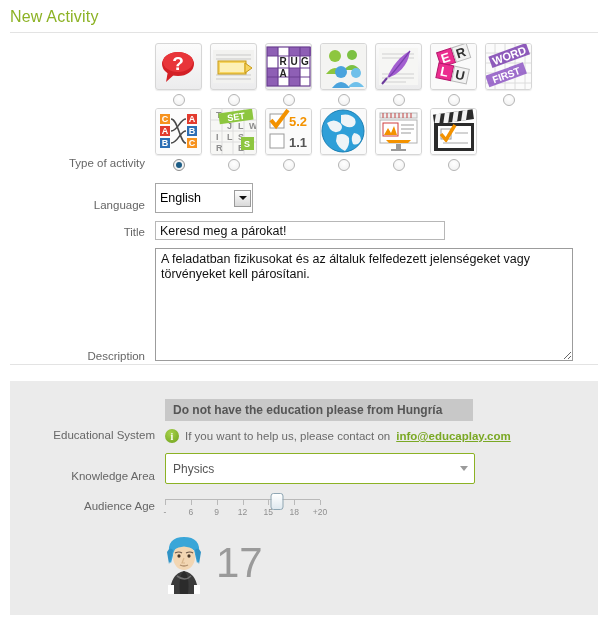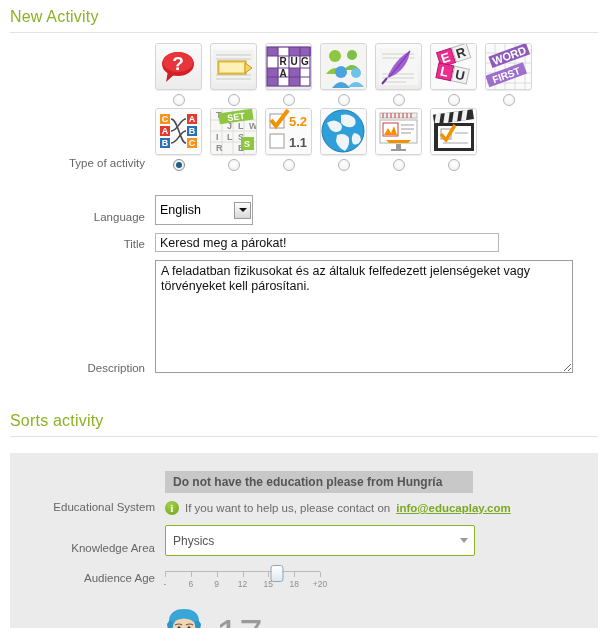--- a/index.html
+++ b/index.html
@@ -79,21 +79,21 @@
     display:flex;align-items:center;justify-content:center;
     box-sizing:border-box;
   }
   .caret-dark{
     width:0;height:0;border-left:4px solid transparent;border-right:4px solid transparent;
     border-top:4px solid #111;
   }
 
   
   .text-input{
-    width:344px;height:19px;box-sizing:border-box;
+    width:290px;height:19px;box-sizing:border-box;
     border:1px solid #b7b7b7;background:#fff;
     font-family:"Liberation Sans", sans-serif;font-size:12.5px;color:#111;
     padding:1px 4px;
   }
   .textarea{
     width:418px;height:113px;box-sizing:border-box;
     border:1px solid #9c9c9c;background:#fff;
     font-family:"Liberation Sans", sans-serif;font-size:12.5px;color:#111;
     padding:3px 5px;line-height:15px;resize:both;overflow:auto;
   }
@@ -466,21 +466,21 @@
               </svg>
             </div>
             <div class="radio"></div>
           </div>
 
         </div>
       </div>
     </div>
   </div>
 
-  <div class="form-row" style="margin-top:24px;">
+  <div class="form-row" style="margin-top:12px;">
     <div class="lbl">Language</div>
     <div class="field">
       <div class="sel-classic">
         <span>English</span>
         <span class="btn">
             <span class="caret-dark"></span>
           </span>
       </div>
     </div>
   </div>
@@ -492,21 +492,20 @@
     </div>
   </div>
 
   <div class="form-row" style="margin-top:8px;">
     <div class="lbl">Description</div>
     <div class="field">
       <textarea class="textarea" style="">A feladatban fizikusokat és az általuk felfedezett jelenségeket vagy törvényeket kell párosítani.</textarea>
     </div>
   </div>
 
-  <div class="section-title" style="margin-top:28px;">Sorts activity</div>
   <div class="rule"></div>
 
   <div class="panel">
 
     <div class="form-row" style="margin-top:4px;">
       <div class="lbl">Educational System</div>
       <div class="field">
         <div class="readonly-box">Do not have the education please from Hungría</div>
         <div class="help-line">
           <span class="info-ico">i</span>

